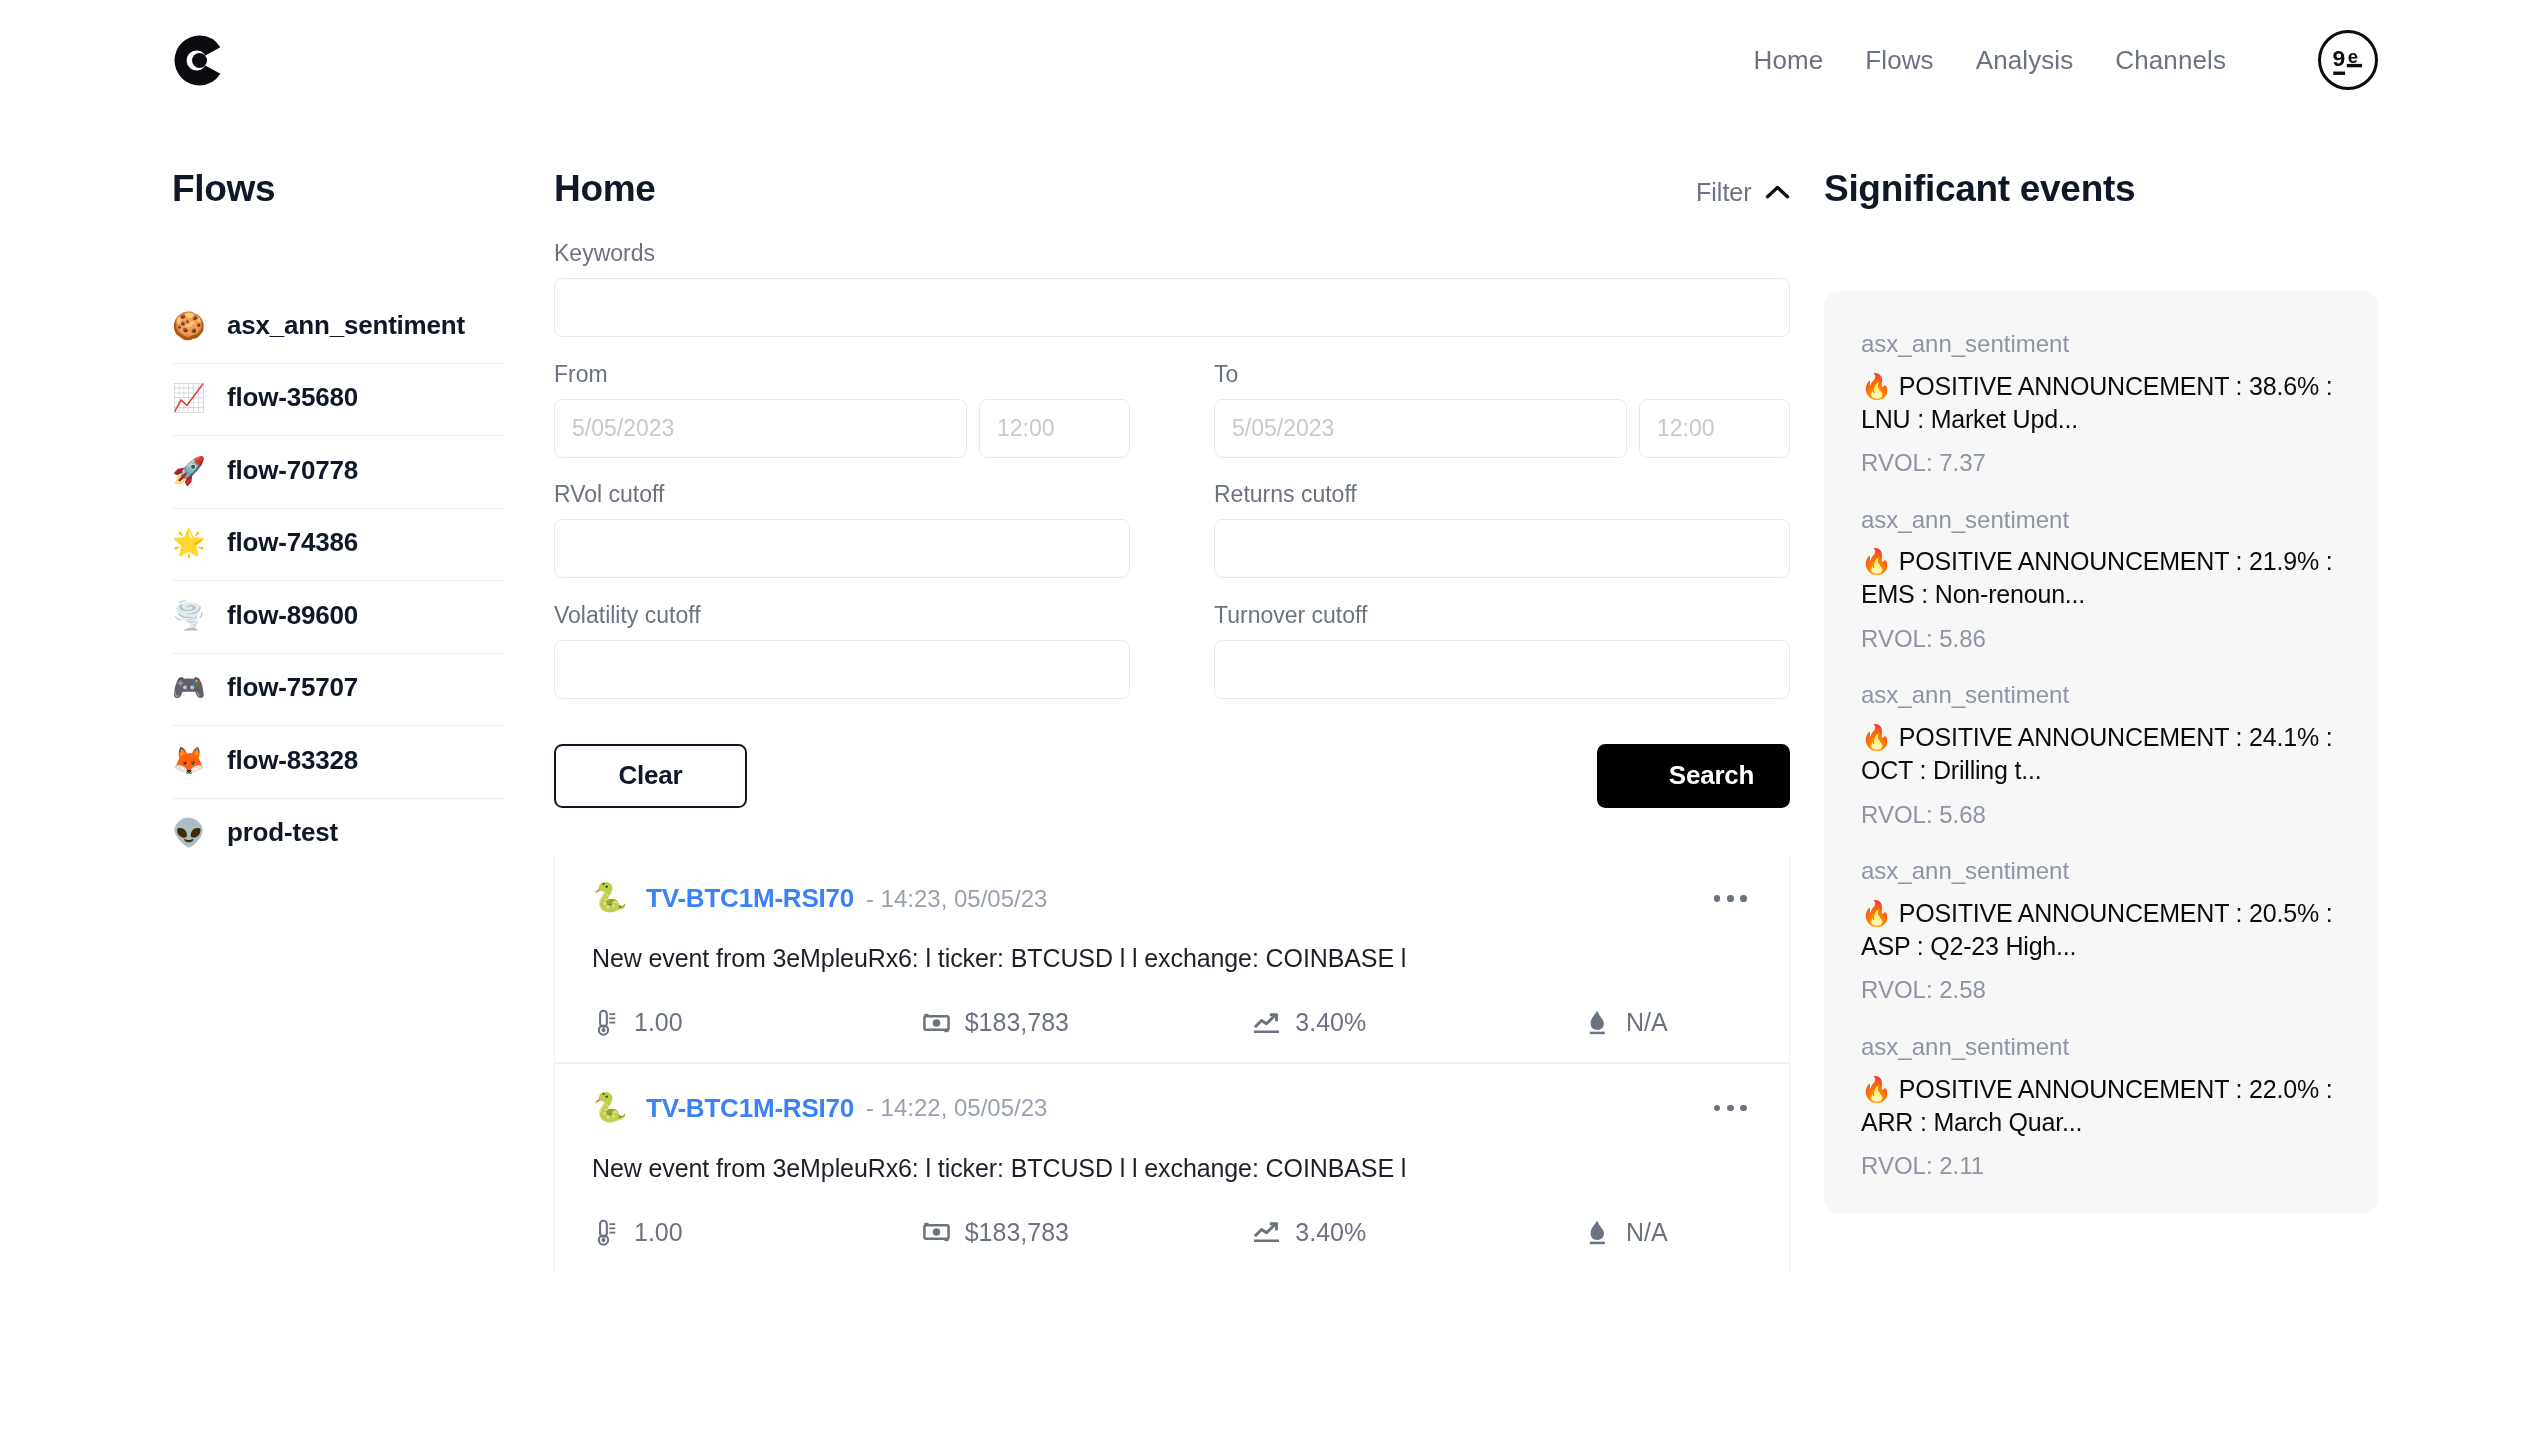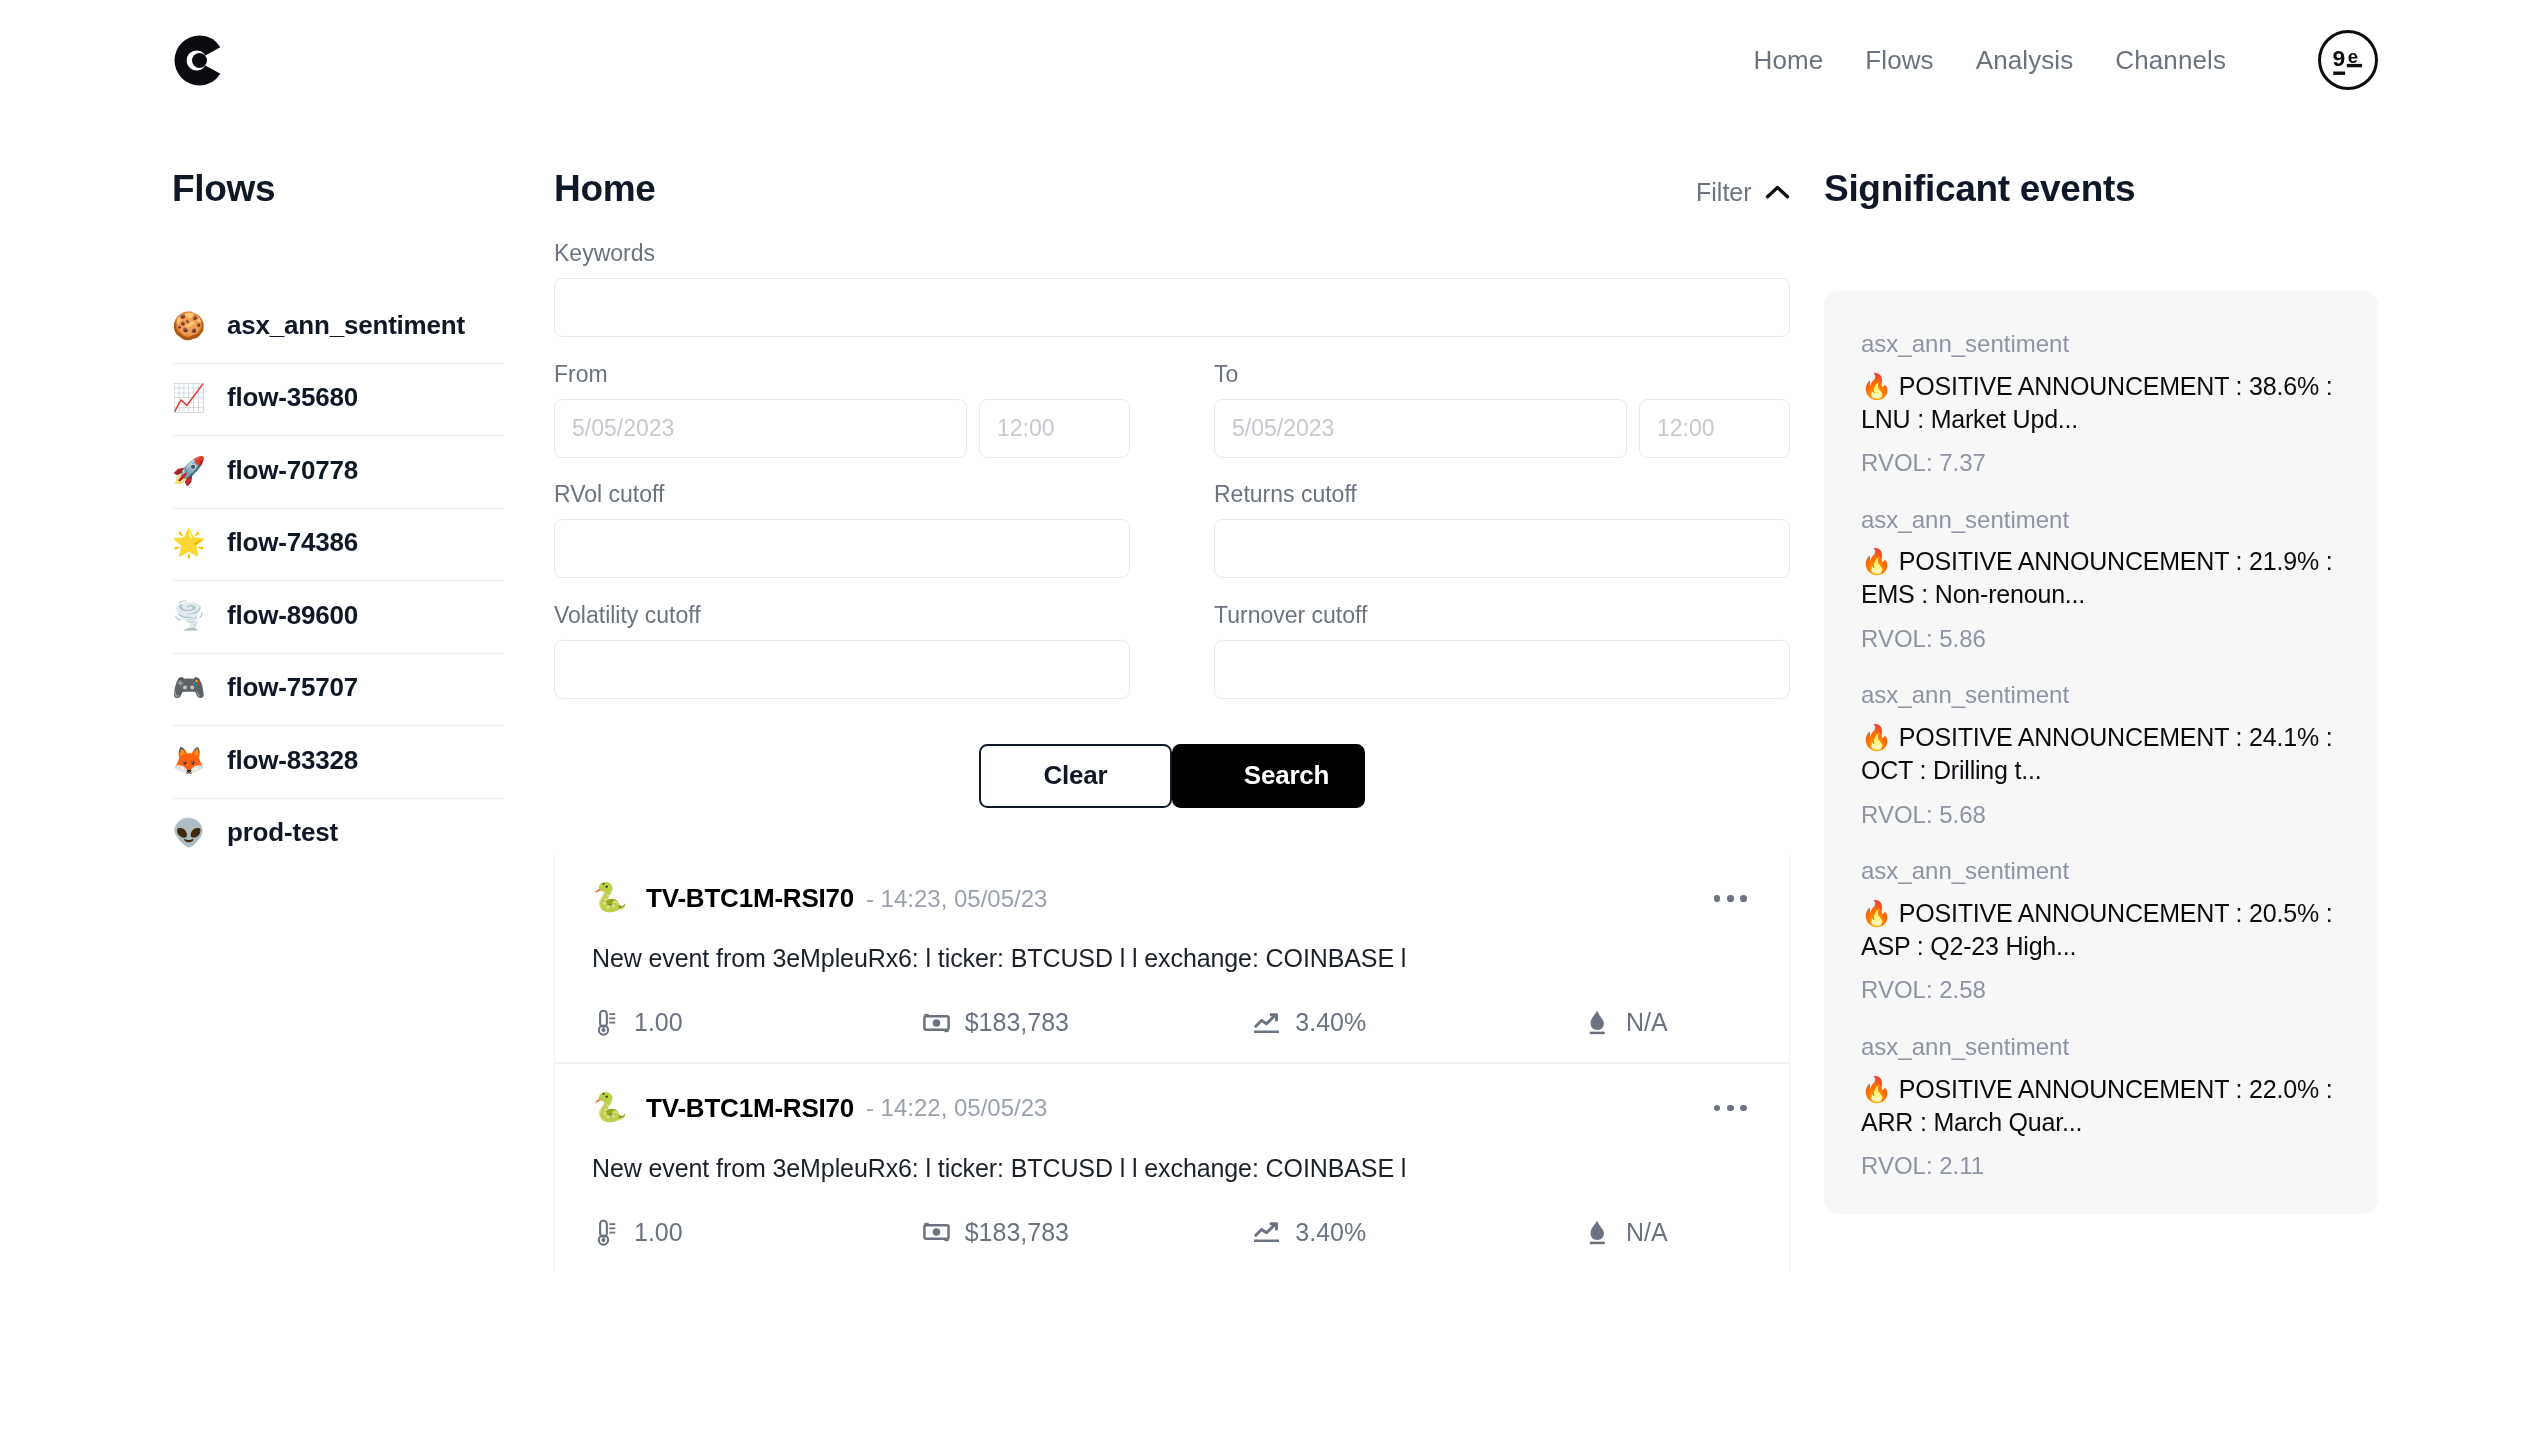--- a/index.html
+++ b/index.html
@@ -127,21 +127,21 @@
   }
   .inp::placeholder { color: #c6c9cf; }
   .row { display: flex; gap: 84px; margin-top: 23.5px; }
   .row > .half { flex: 1 1 0; min-width: 0; }
   .dt-row { display: flex; gap: 11.8px; }
   .dt-date { flex: 1 1 auto; }
   .dt-time { width: 151px; flex: 0 0 151px; }
 
   .btn-row {
     display: flex;
-    justify-content: center;
+    justify-content: space-between;
     margin-top: 45px;
   }
   .btn {
     height: 64px;
     min-width: 193px;
     border-radius: 8.4px;
     font-size: 26px;
     font-weight: bold;
     cursor: pointer;
     font-family: "Liberation Sans", sans-serif;
@@ -154,21 +154,21 @@
   .feed {
     margin-top: 47px;
     border-left: 1.7px solid #f0f1f3;
     border-right: 1.7px solid #f0f1f3;
   }
   .event-card { padding: 28.5px 37px 25px 37px; }
   .event-card + .event-card { border-top: 2.5px solid #f0f1f3; }
   .ev-head { display: flex; align-items: center; }
   .ev-emoji { font-size: 28.5px; margin-right: 18.5px; line-height: 1;
     font-family: "DejaVu Sans", sans-serif; }
-  .ev-title { font-size: 26px; font-weight: bold; color: #000000; letter-spacing: -0.2px; }
+  .ev-title { font-size: 26px; font-weight: bold; color: #3b82f6; letter-spacing: -0.2px; }
   .ev-time { font-size: 24px; color: #9aa1ae; margin-left: 11.8px; }
   .ev-menu {
     margin-left: auto;
     display: flex; gap: 6.7px; align-items: center;
     cursor: pointer; padding: 8.4px 5px;
   }
   .ev-menu i { width: 6.7px; height: 6.7px; border-radius: 50%; background: #6b7280; display:block; }
   .ev-body { font-size: 25px; color: #1b2029; margin-top: 30px; letter-spacing: -0.1px; }
   .ev-metrics {
     display: flex;

